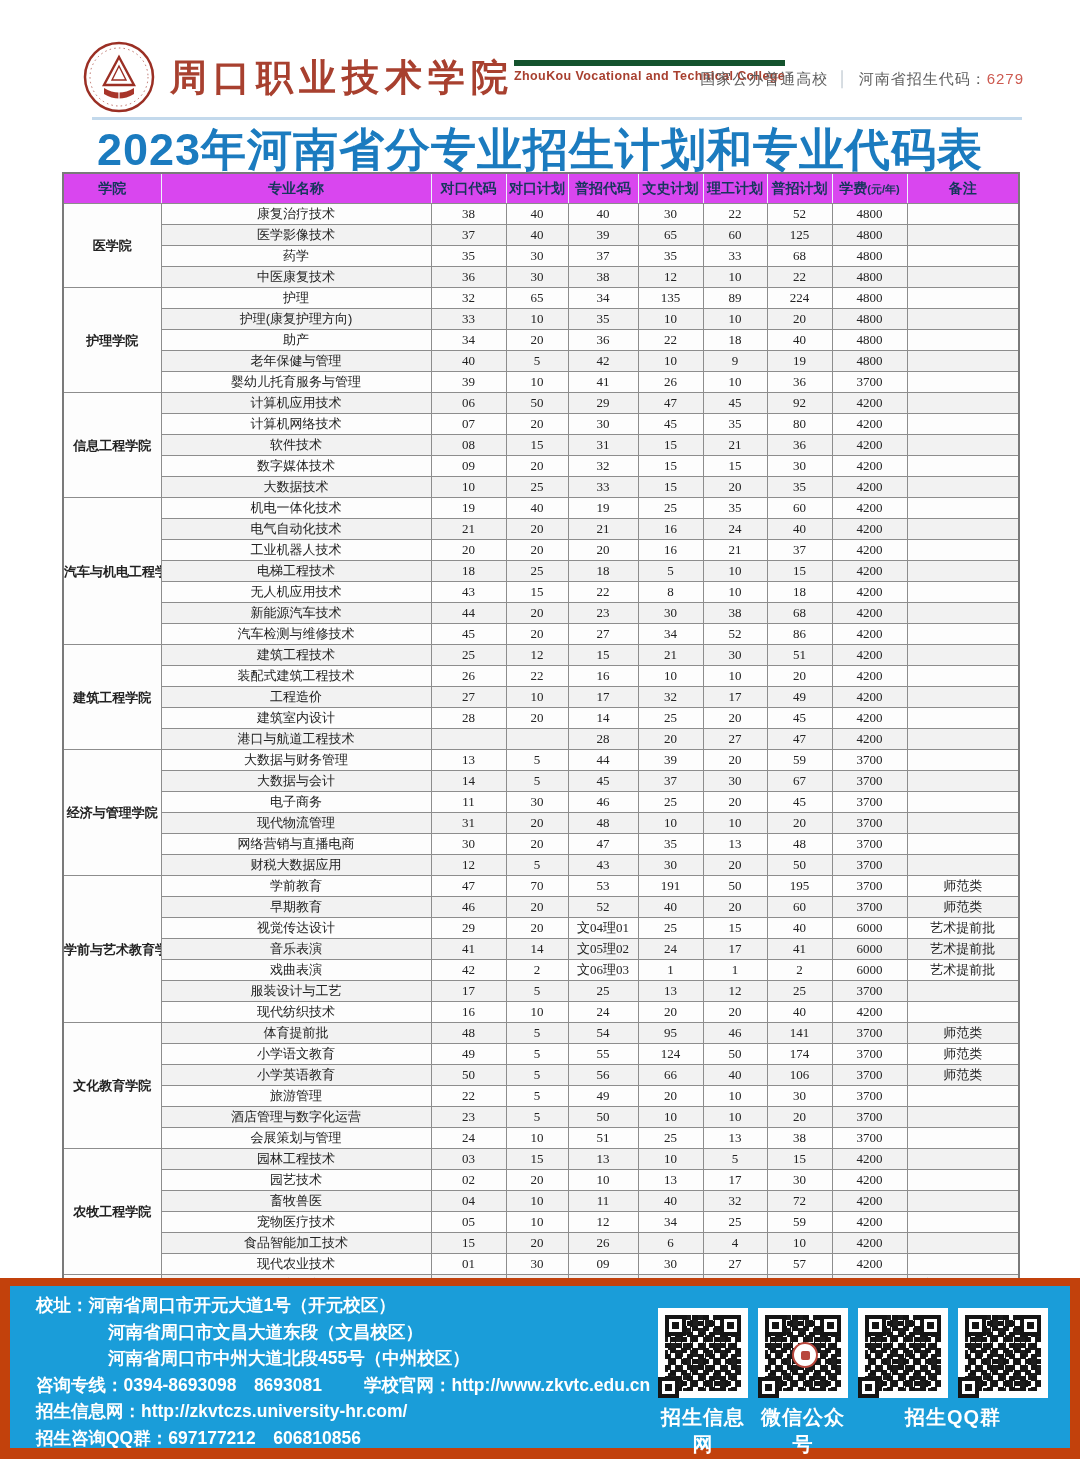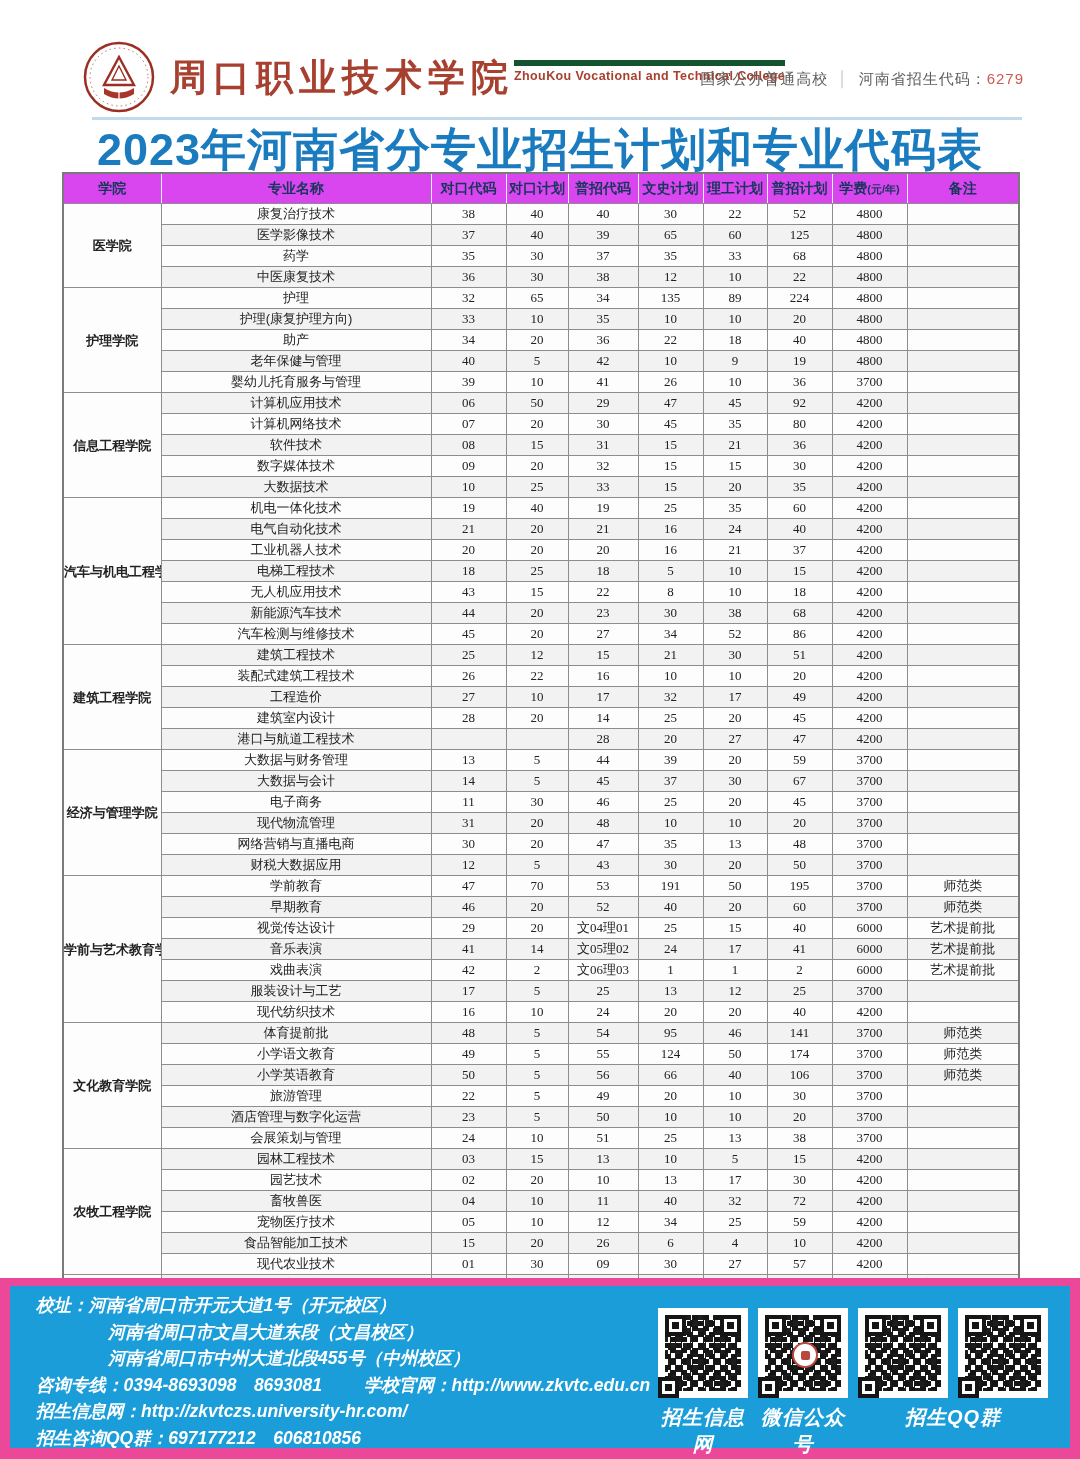--- a/index.html
+++ b/index.html
@@ -37,21 +37,21 @@
   table.plan tbody td{height:20px;font-size:13px;color:#222;white-space:nowrap;}
   table.plan tbody tr:nth-child(even) td{background:#f2f2f2;}
   table.plan tbody tr:nth-child(odd) td{background:#fdfdfd;}
   td.num{font-family:"Liberation Serif",serif;font-size:14px;}
   td.major{font-size:13px;}
   td.college{font-size:13.5px;font-weight:bold;color:#1c1c1c;background:#fdfdfd !important;
              white-space:normal;line-height:17px;padding:0 12px;}
   td.remark{font-size:12px;color:#222;}
 
   
-  .footer{position:absolute;top:1278px;left:0;width:1080px;height:181px;background:#ec4899;font-style:italic;}
+  .footer{position:absolute;top:1278px;left:0;width:1080px;height:181px;background:#c2410c;}
   .footer-inner{position:absolute;left:10px;right:10px;top:8px;bottom:11px;background:#1a9dd9;}
   .f-text{position:absolute;left:26px;top:6px;color:#ffffff;font-size:17.5px;font-weight:bold;
           line-height:26.5px;white-space:nowrap;}
   .f-indent{padding-left:72px;}
   .f-line4 span.site{margin-left:42px;}
   .qr-zone{position:absolute;right:22px;top:22px;display:grid;
            grid-template-columns:repeat(4,90px);gap:10px;}
   .qr{box-sizing:border-box;width:90px;height:90px;background:#ffffff;position:relative;}
   .qr .m{position:absolute;inset:7px;
          background:

